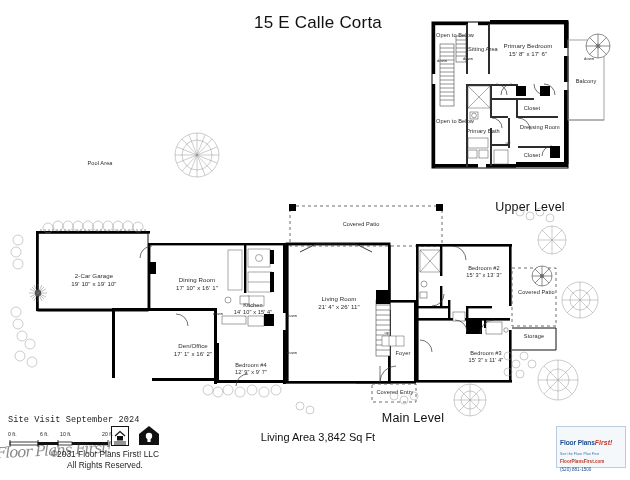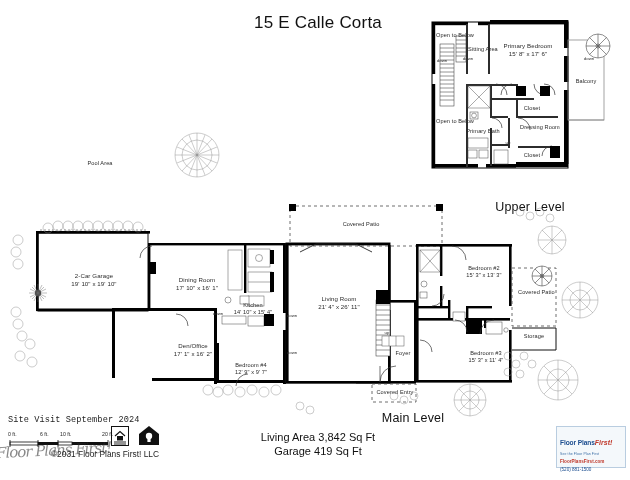--- a/index.html
+++ b/index.html
@@ -655,27 +655,27 @@
   <svg class="badge" style="left:138px;top:425px;" width="22" height="22">
     <g>
       <path d="M11,1 L21,9 L21,20 L1,20 L1,9 Z" fill="#111"></path>
       <circle cx="11" cy="11" r="3.2" fill="#fff"></circle>
       <rect x="9.4" y="11" width="3.2" height="6" fill="#fff"></rect>
     </g>
   </svg>
 
   <div class="abs" id="copyline">
     <div>©2031 Floor Plans First! LLC</div>
+    <div>All Rights Reserved.</div>
   </div>
 
   <div class="abs" id="watermark">Floor Plans First!</div>
 
   <div class="abs" id="areas">
     <div>Living Area 3,842 Sq Ft</div>
-    <div>Garage 419 Sq Ft</div>
   </div>
 
   <div class="badge" id="fpf-logo">
     <div style="position:absolute;left:3px;top:4px;">
       <span id="fpf-name">Floor Plans</span><span id="fpf-first">First!</span>
     </div>
     <div style="position:absolute;left:3px;top:14px;">
       <span id="fpf-tag">See the Floor Plan First</span>
     </div>
     <div style="position:absolute;left:3px;top:22px;">

